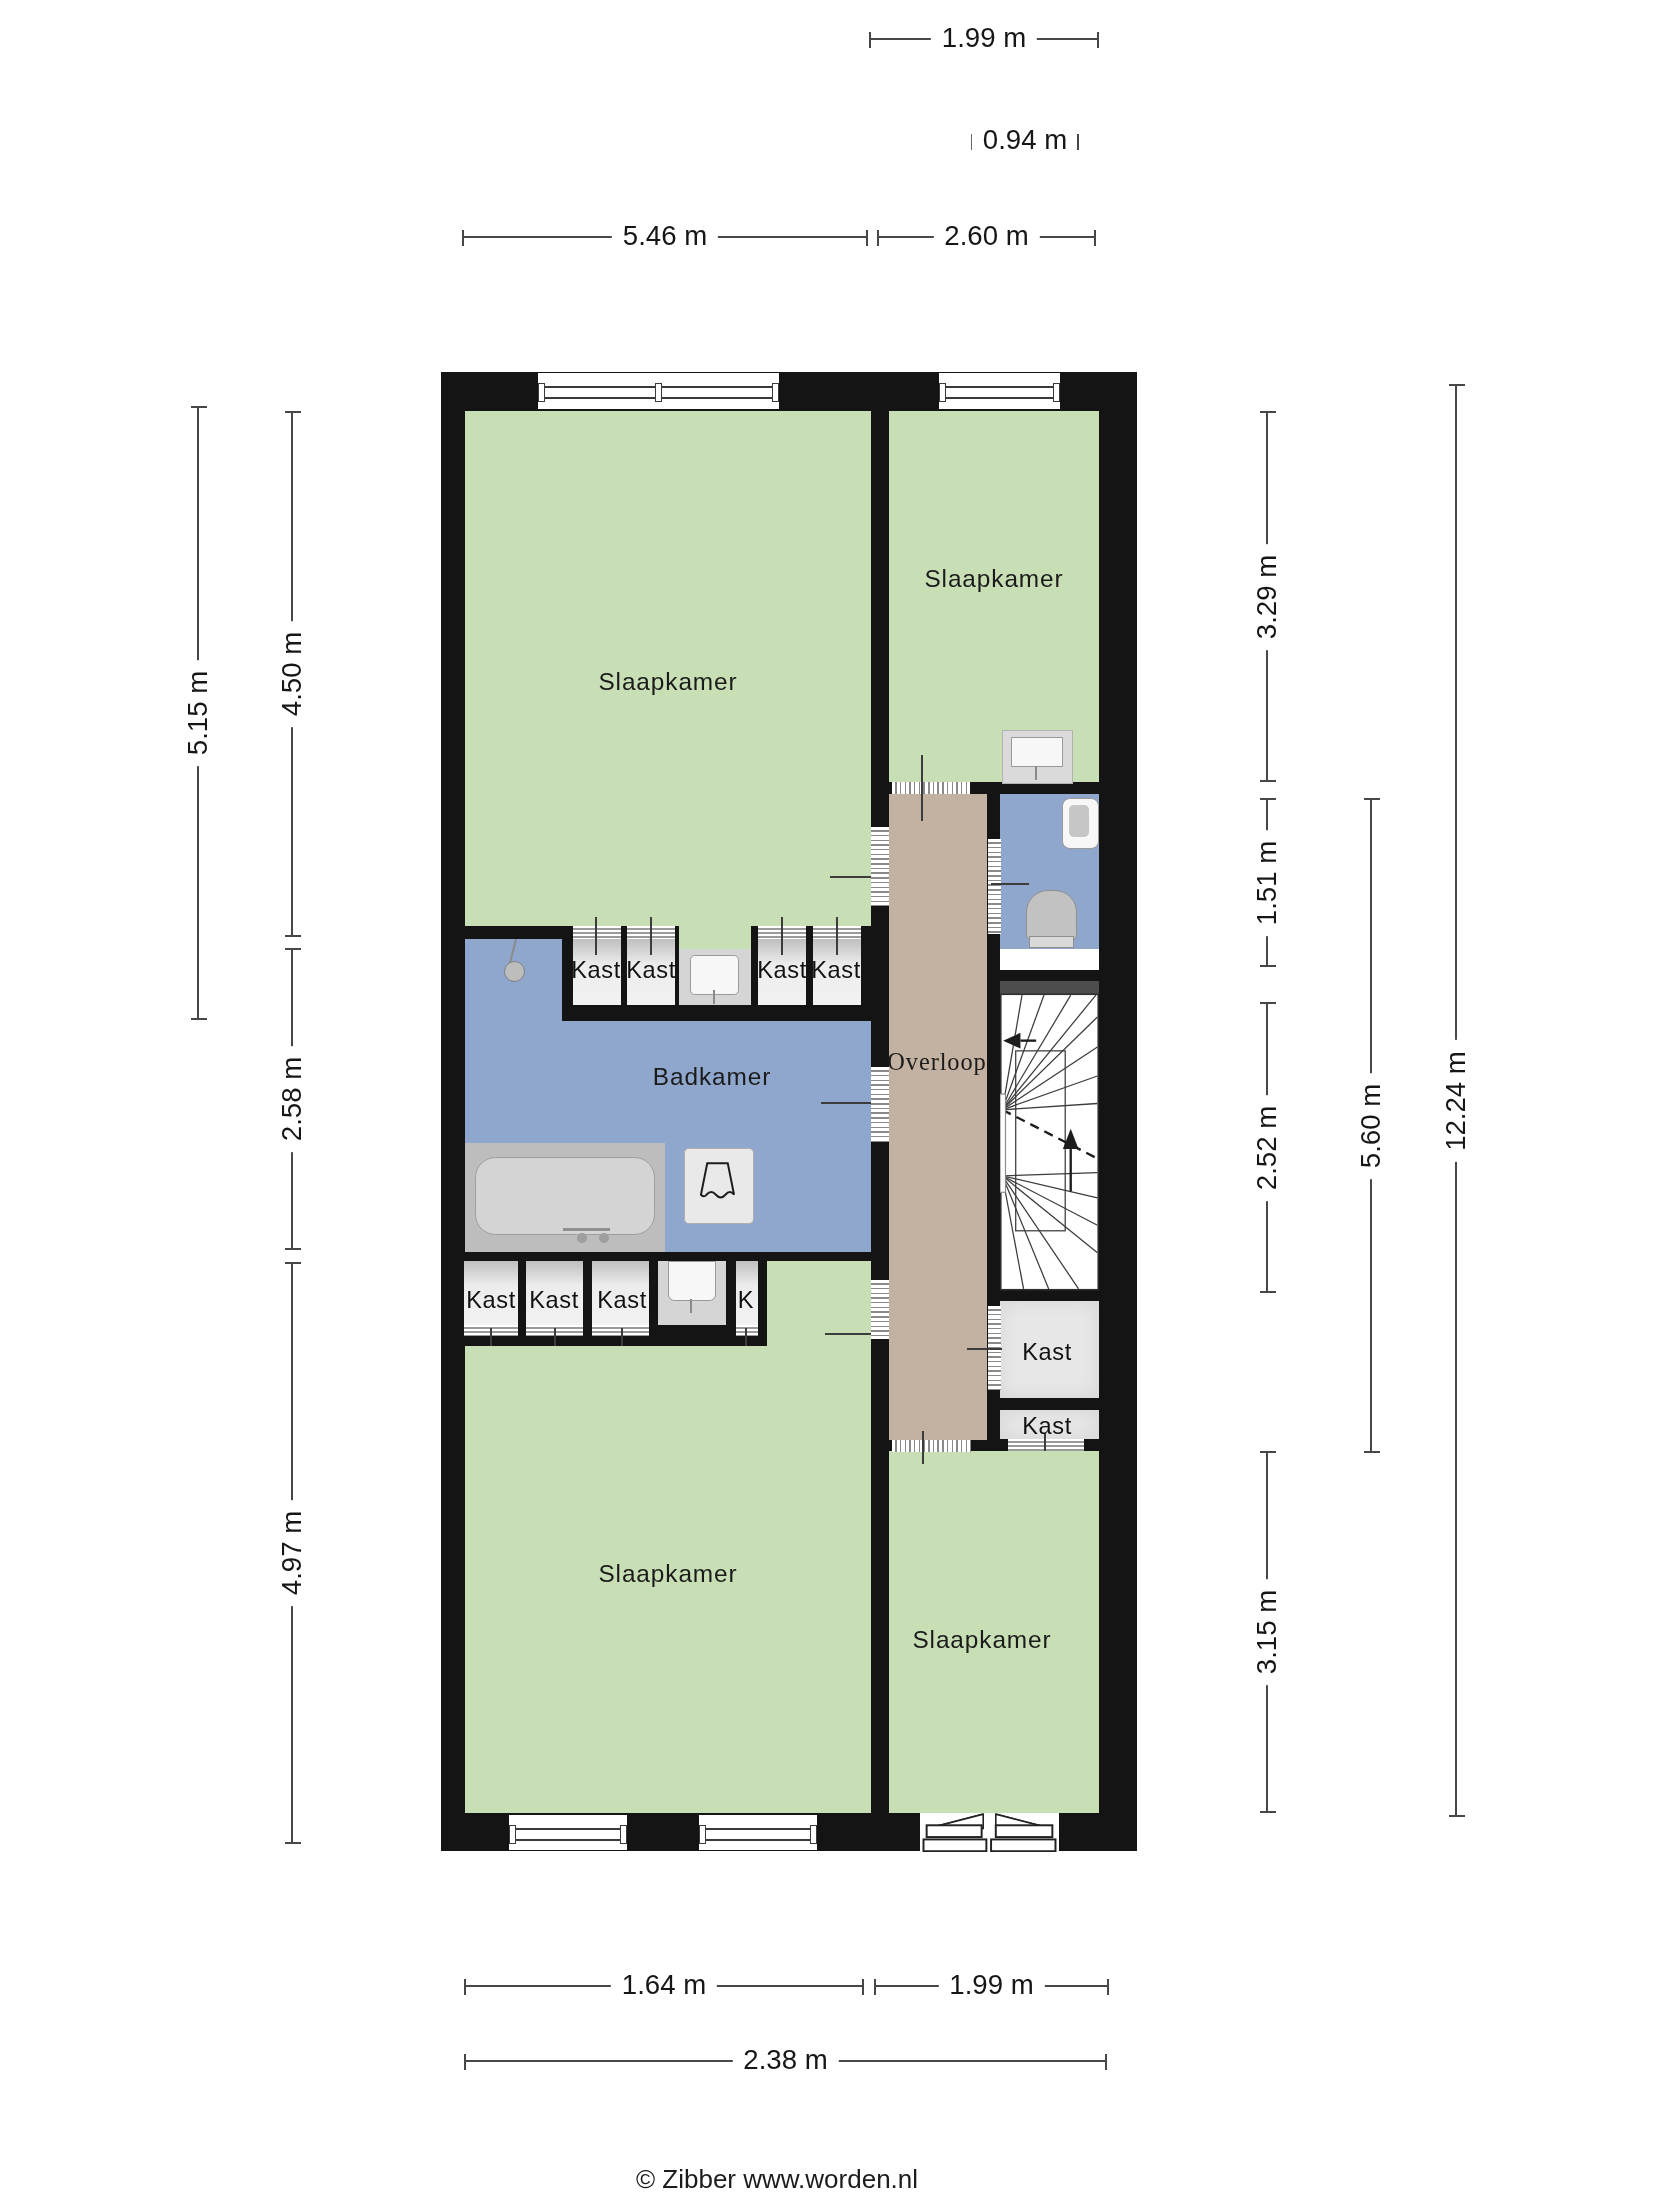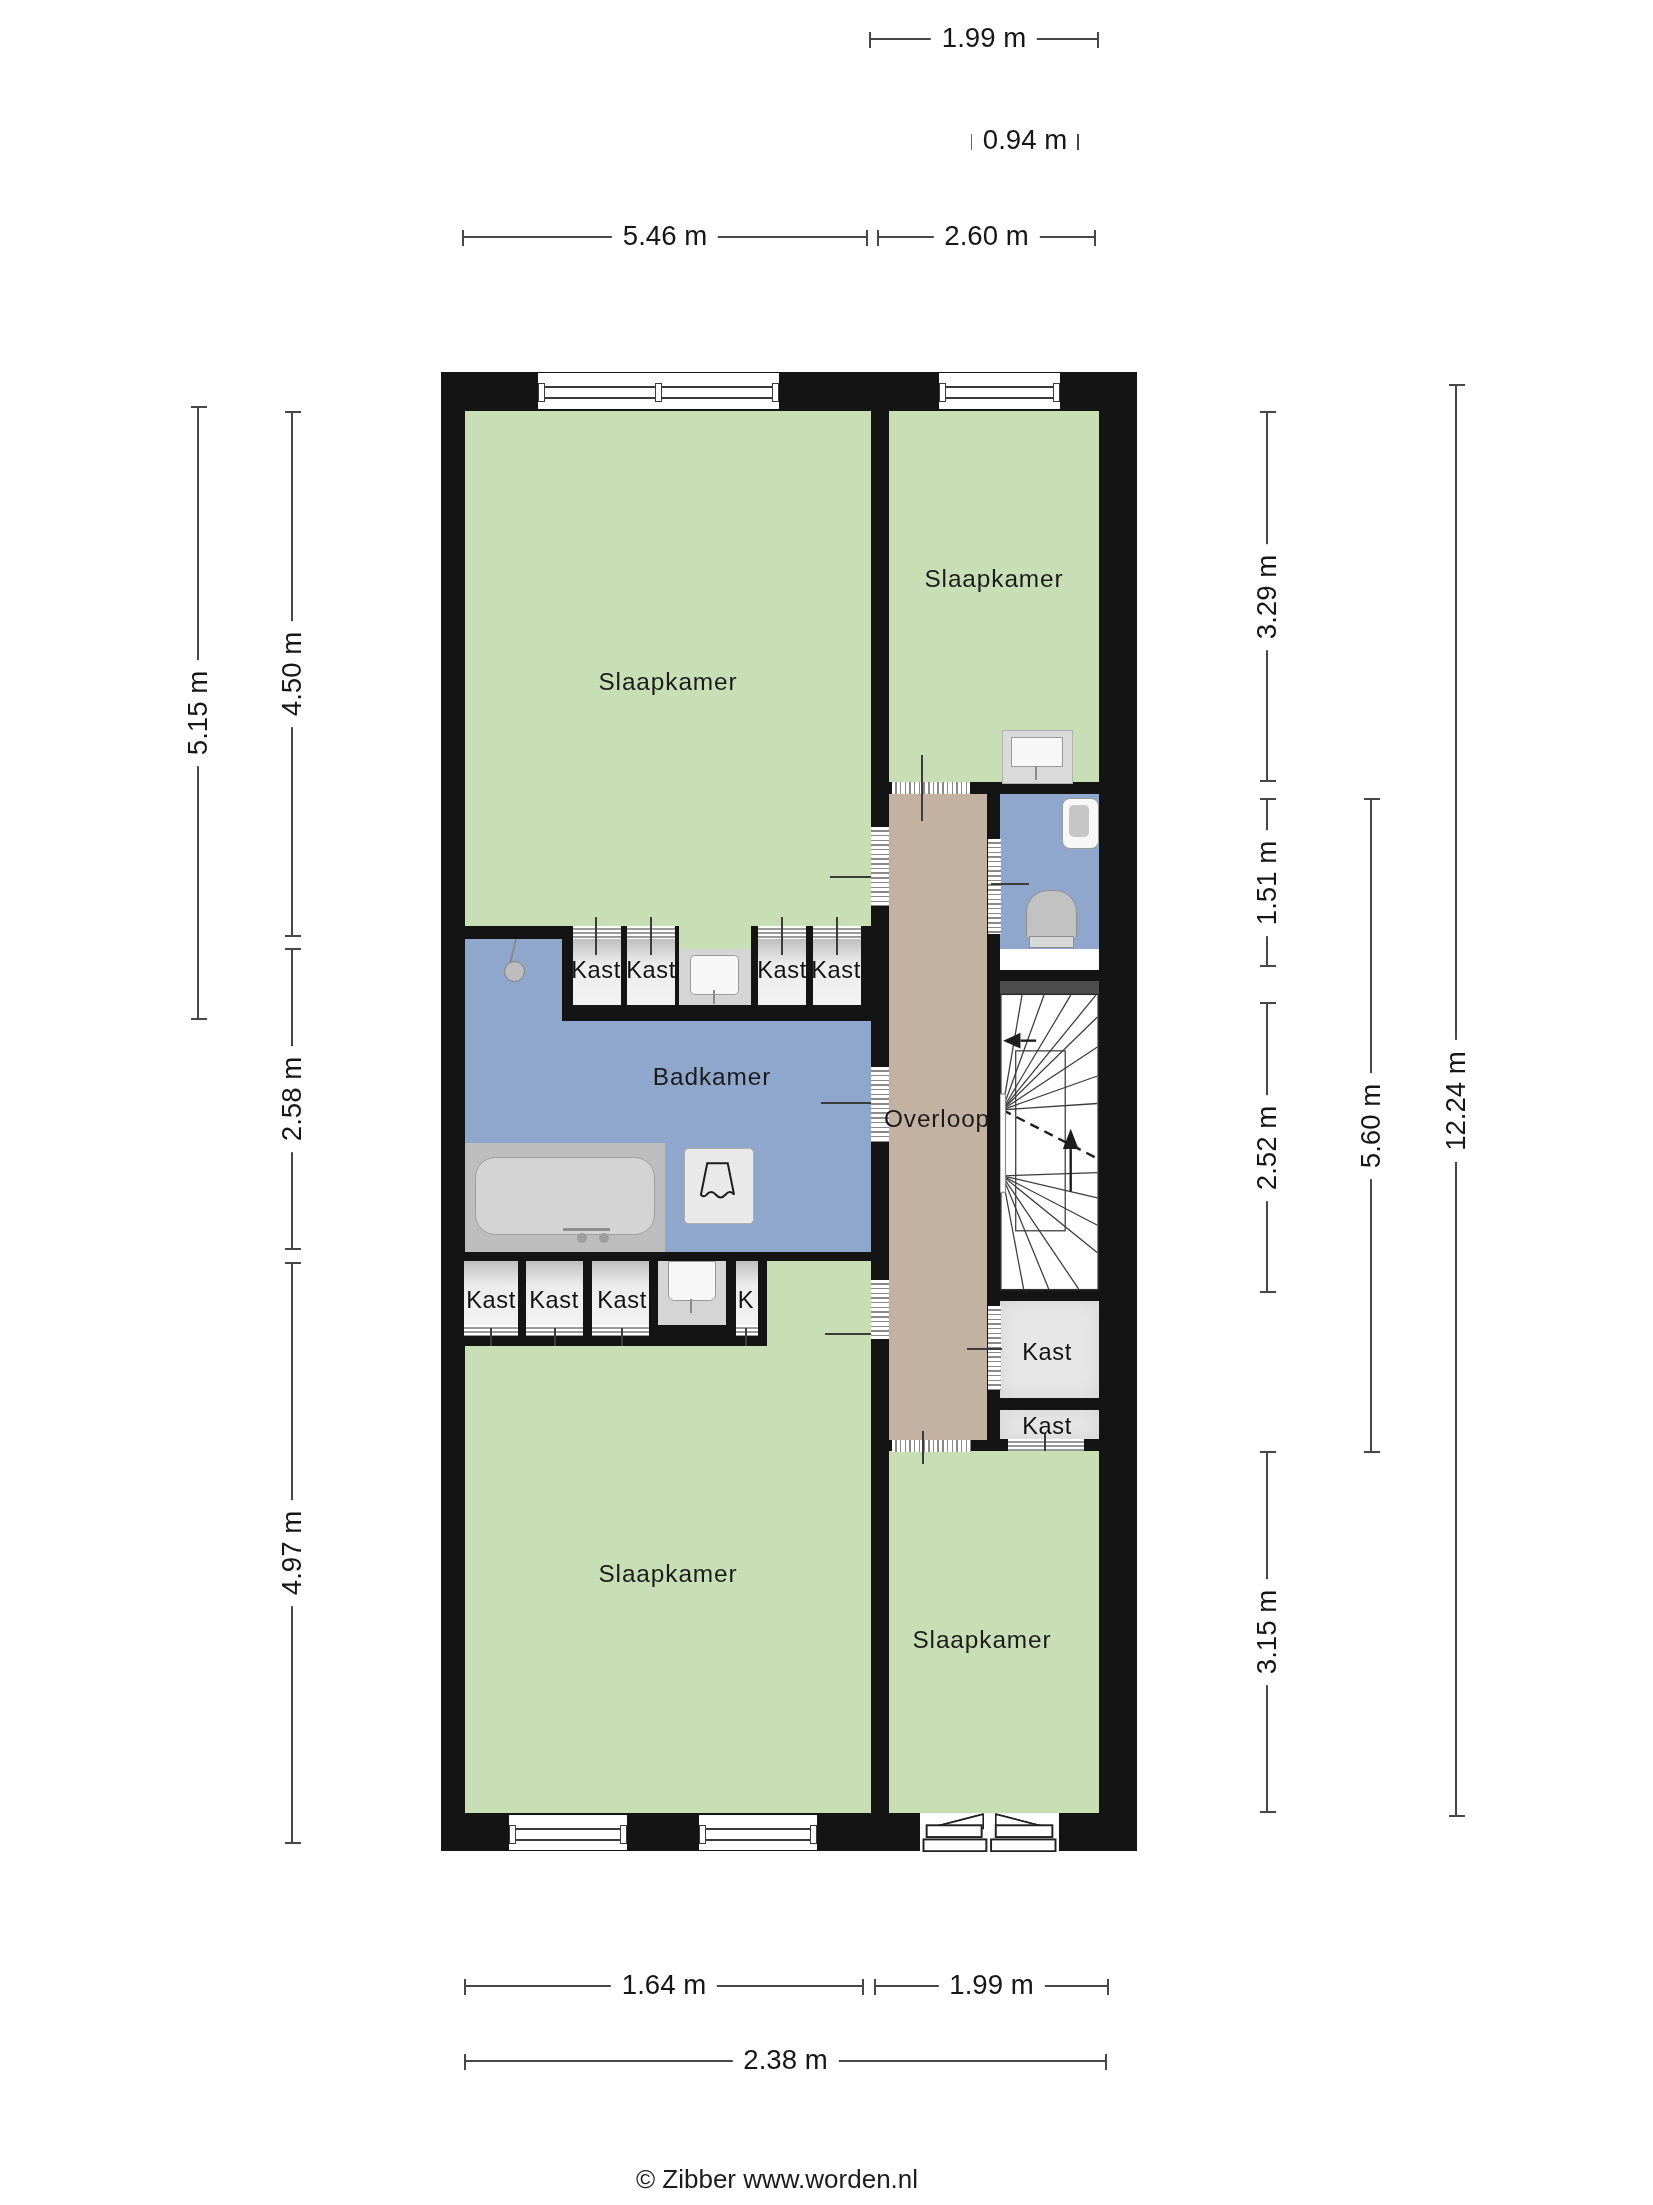--- a/index.html
+++ b/index.html
@@ -220,21 +220,21 @@
 
   <div class="a" style="left:684px;top:1148px;width:68px;height:74px;background:#e9e9e9;border:1.6px solid #aeaeae;border-radius:4.7px;">
     <svg width="65" height="71" viewBox="0 0 82 90">
       <path d="M28,18 L54,18 L62,58 Q57,51 51,58 Q45,65 39,58 Q33,51 27,58 Q24,62 20,58 Z" fill="none" stroke="#1d1d1d" stroke-width="2.5"></path>
     </svg>
   </div>
 
   <div class="a room-label" style="left:668px;top:682px;">Slaapkamer</div>
   <div class="a room-label" style="left:994px;top:579px;">Slaapkamer</div>
   <div class="a room-label" style="left:712px;top:1077px;">Badkamer</div>
-  <div class="a room-label" style="left:937px;top:1119px;">Overloop</div>
+  <div class="a room-label" style="left:937px;top:1062px;font-family:Liberation Serif, serif;">Overloop</div>
   <div class="a room-label" style="left:668px;top:1574px;">Slaapkamer</div>
   <div class="a room-label" style="left:982px;top:1640px;">Slaapkamer</div>
 
   <div class="a kast-label" style="left:596px;top:970px;">Kast</div>
   <div class="a kast-label" style="left:651px;top:970px;">Kast</div>
   <div class="a kast-label" style="left:782px;top:970px;">Kast</div>
   <div class="a kast-label" style="left:836px;top:970px;">Kast</div>
   <div class="a kast-label" style="left:491px;top:1300px;">Kast</div>
   <div class="a kast-label" style="left:554px;top:1300px;">Kast</div>
   <div class="a kast-label" style="left:622px;top:1300px;">Kast</div>

